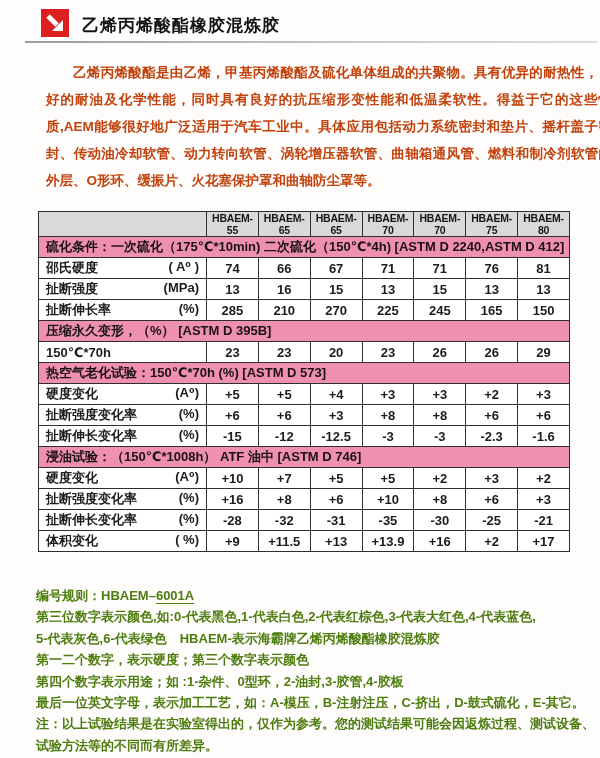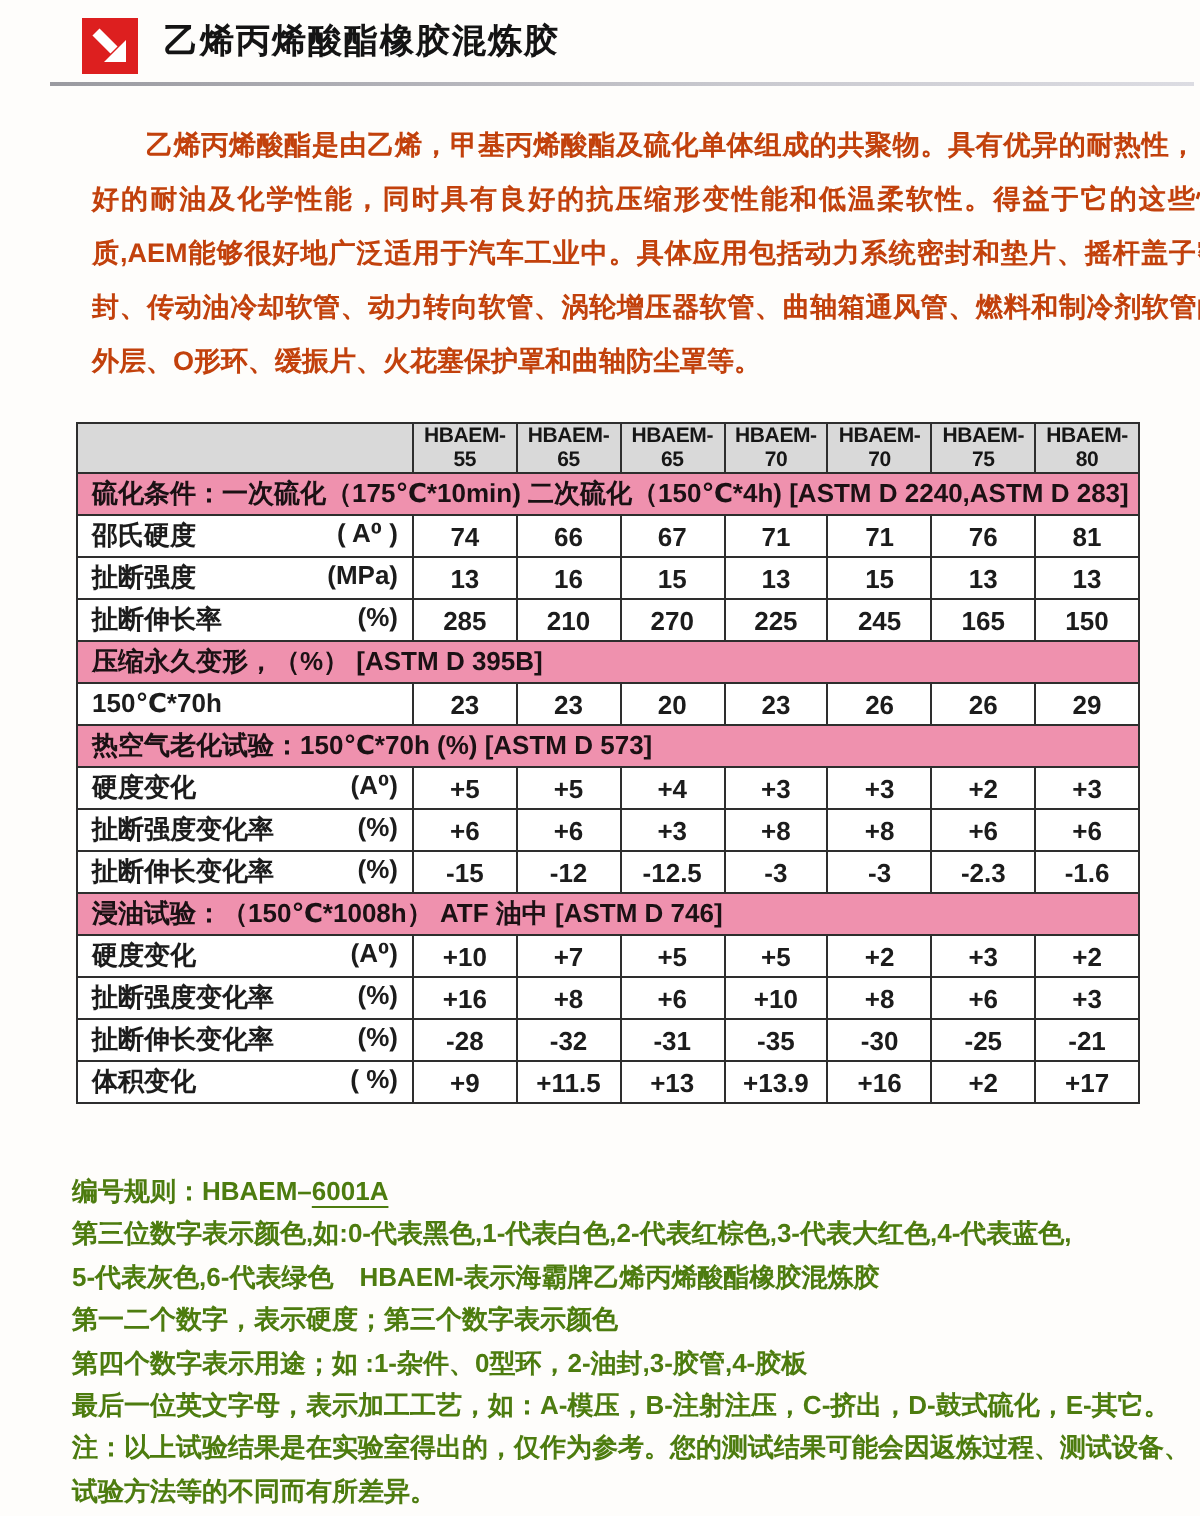--- a/index.html
+++ b/index.html
@@ -3,21 +3,21 @@
 <meta charset="utf-8">
 <style>
   * { margin:0; padding:0; box-sizing:border-box; }
   html,body { background:#e8e8e8; }
   body { font-family:"Liberation Sans","DejaVu Sans",sans-serif; }
   .page {
     position:relative; width:600px; height:758px; margin:0 auto;
     background:#fefdfb; overflow:hidden; color:#222;
   }
   
-  .doc-header { position:absolute; left:25px; top:9px; display:flex; align-items:flex-start; gap:13px;padding-left:16px; }
+  .doc-header { position:absolute; left:25px; top:9px; display:flex; align-items:flex-end; gap:13px;padding-left:16px; }
   .logo {
     width:28px; height:28px; background:#dd1f1f; display:flex;
     align-items:center; justify-content:center; flex:0 0 auto;
   }
   .logo svg { width:24px; height:24px; display:block; }
   .doc-title { font-size:17px; font-weight:bold; color:#141414; letter-spacing:1px; }
   .header-rule {
     position:absolute; left:25px; right:3px; top:41px; height:2px;
     background:linear-gradient(to right,#9a9aa0,#c9c9cf 60%,#dcdce2);
   }
@@ -90,21 +90,21 @@
           <th>HBAEM-65</th>
           <th>HBAEM-65</th>
           <th>HBAEM-70</th>
           <th>HBAEM-70</th>
           <th>HBAEM-75</th>
           <th>HBAEM-80</th>
         </tr>
       </thead>
     <tbody id="spec-body">
         <tr class="section-row">
-          <td colspan="8">硫化条件：一次硫化（175℃*10min) 二次硫化（150℃*4h)  [ASTM D 2240,ASTM D 283]</td>
+          <td colspan="8">硫化条件：一次硫化（175℃*10min) 二次硫化（150℃*4h)  [ASTM D 2240,ASTM D 412]</td>
         </tr>
         <tr class="data-row">
           <td class="label-cell"><span>邵氏硬度</span><span class="unit">( A⁰ )</span></td>
           <td class="val">74</td>
           <td class="val">66</td>
           <td class="val">67</td>
           <td class="val">71</td>
           <td class="val">71</td>
           <td class="val">76</td>
           <td class="val">81</td>

